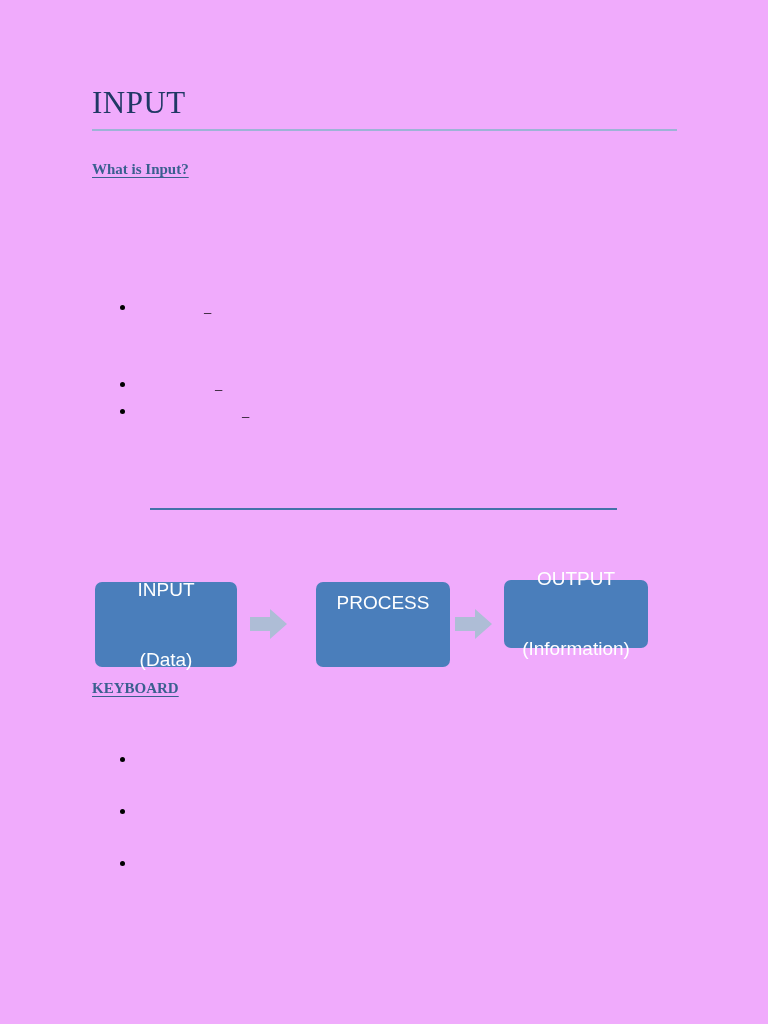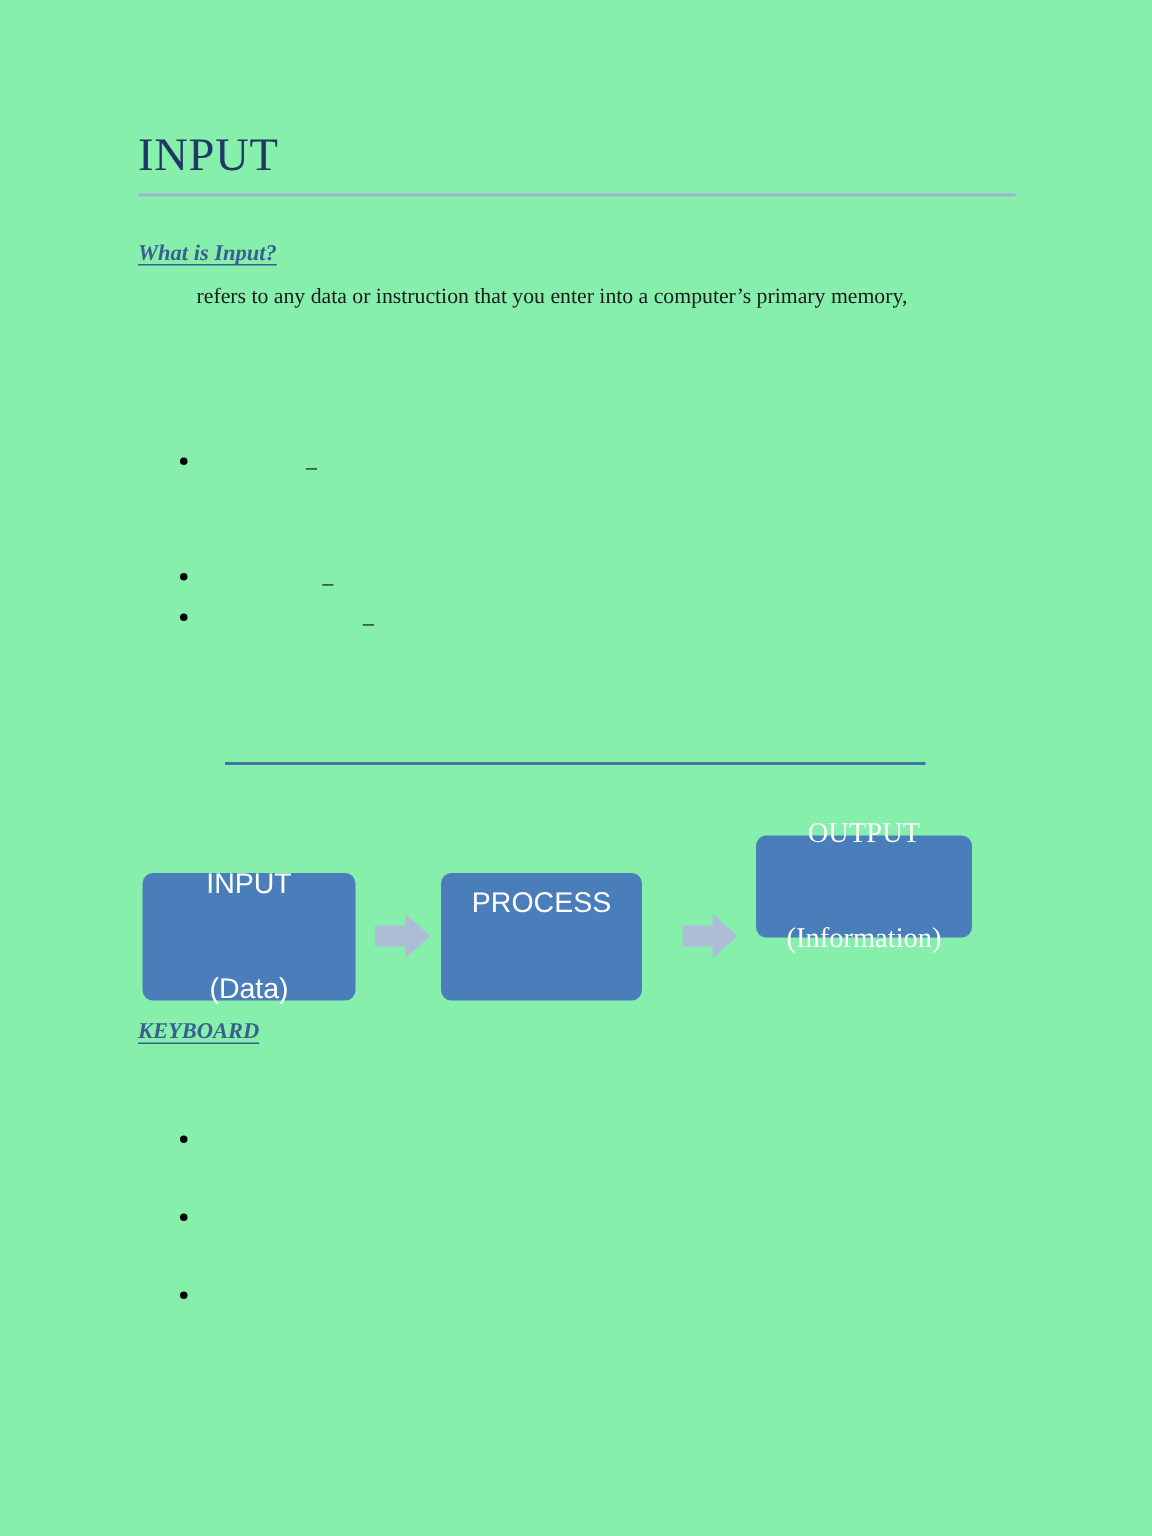--- a/index.html
+++ b/index.html
@@ -12,21 +12,21 @@
     height: 1024px;
     position: relative;
     font-family: "Liberation Serif", "DejaVu Serif", serif;
     color: #000000;
     overflow: hidden;
   }
 
   .page {
     position: absolute;
     inset: 0;
-    background: #86efac;
+    background: #f0abfc;
   }
 
   
   .doc-title {
     position: absolute;
     left: 92px;
     top: 84px;
     font-size: 31px;
     line-height: 38px;
     font-weight: normal;
@@ -45,21 +45,20 @@
 
   
   .sub-heading {
     position: absolute;
     font-size: 15px;
     font-weight: bold;
     color: #3A5F8F;
     text-decoration: underline;
     text-underline-offset: 3px;
     white-space: nowrap;
-    font-style: italic;
   }
   #heading-what-is-input { left: 92px; top: 161px; }
   #heading-keyboard      { left: 92px; top: 680px; }
 
   
   .body-text {
     position: absolute;
     font-size: 14.5px;
     line-height: 20px;
     color: #1a1a1a;
@@ -123,22 +122,22 @@
     align-items: center;
     justify-content: center;
     color: #ffffff;
     font-family: "Liberation Sans", "DejaVu Sans", sans-serif;
     font-size: 19px;
     line-height: 26px;
     font-weight: normal;
     text-align: center;
   }
   #flow-box-input   { left: 95px;  top: 582px; width: 142px; height: 85px; }
-  #flow-box-process { left: 294px; top: 582px; width: 134px; height: 85px; }
-  #flow-box-output  { left: 504px; top: 557px; width: 144px; height: 68px; font-family: Liberation Serif, serif; }
+  #flow-box-process { left: 316px; top: 582px; width: 134px; height: 85px; }
+  #flow-box-output  { left: 504px; top: 580px; width: 144px; height: 68px; }
 
   .flow-box .line-2 { font-size: 19px; margin-top: 44px; }
 
   .flow-arrow {
     position: absolute;
     width: 38px;
     height: 34px;
   }
   #flow-arrow-1 { left: 250px; top: 607px; }
   #flow-arrow-2 { left: 455px; top: 607px; }
@@ -158,21 +157,20 @@
 </head>
 <body>
 
 <div class="page">
 
   <div class="doc-title">INPUT</div>
   <div class="title-rule"></div>
 
   <div class="sub-heading" id="heading-what-is-input">What is Input?</div>
 
-  <div class="body-text" id="para-definition">refers to any data or instruction that you enter into a computer’s primary memory,</div>
 
   <div class="dash-item" id="dash-1">
     <span class="bullet-dot"></span>
     <span class="item-label"></span>
     <span class="dash-mark">–</span>
   </div>
 
 
   <div class="dash-item" id="dash-2">
     <span class="bullet-dot"></span>

